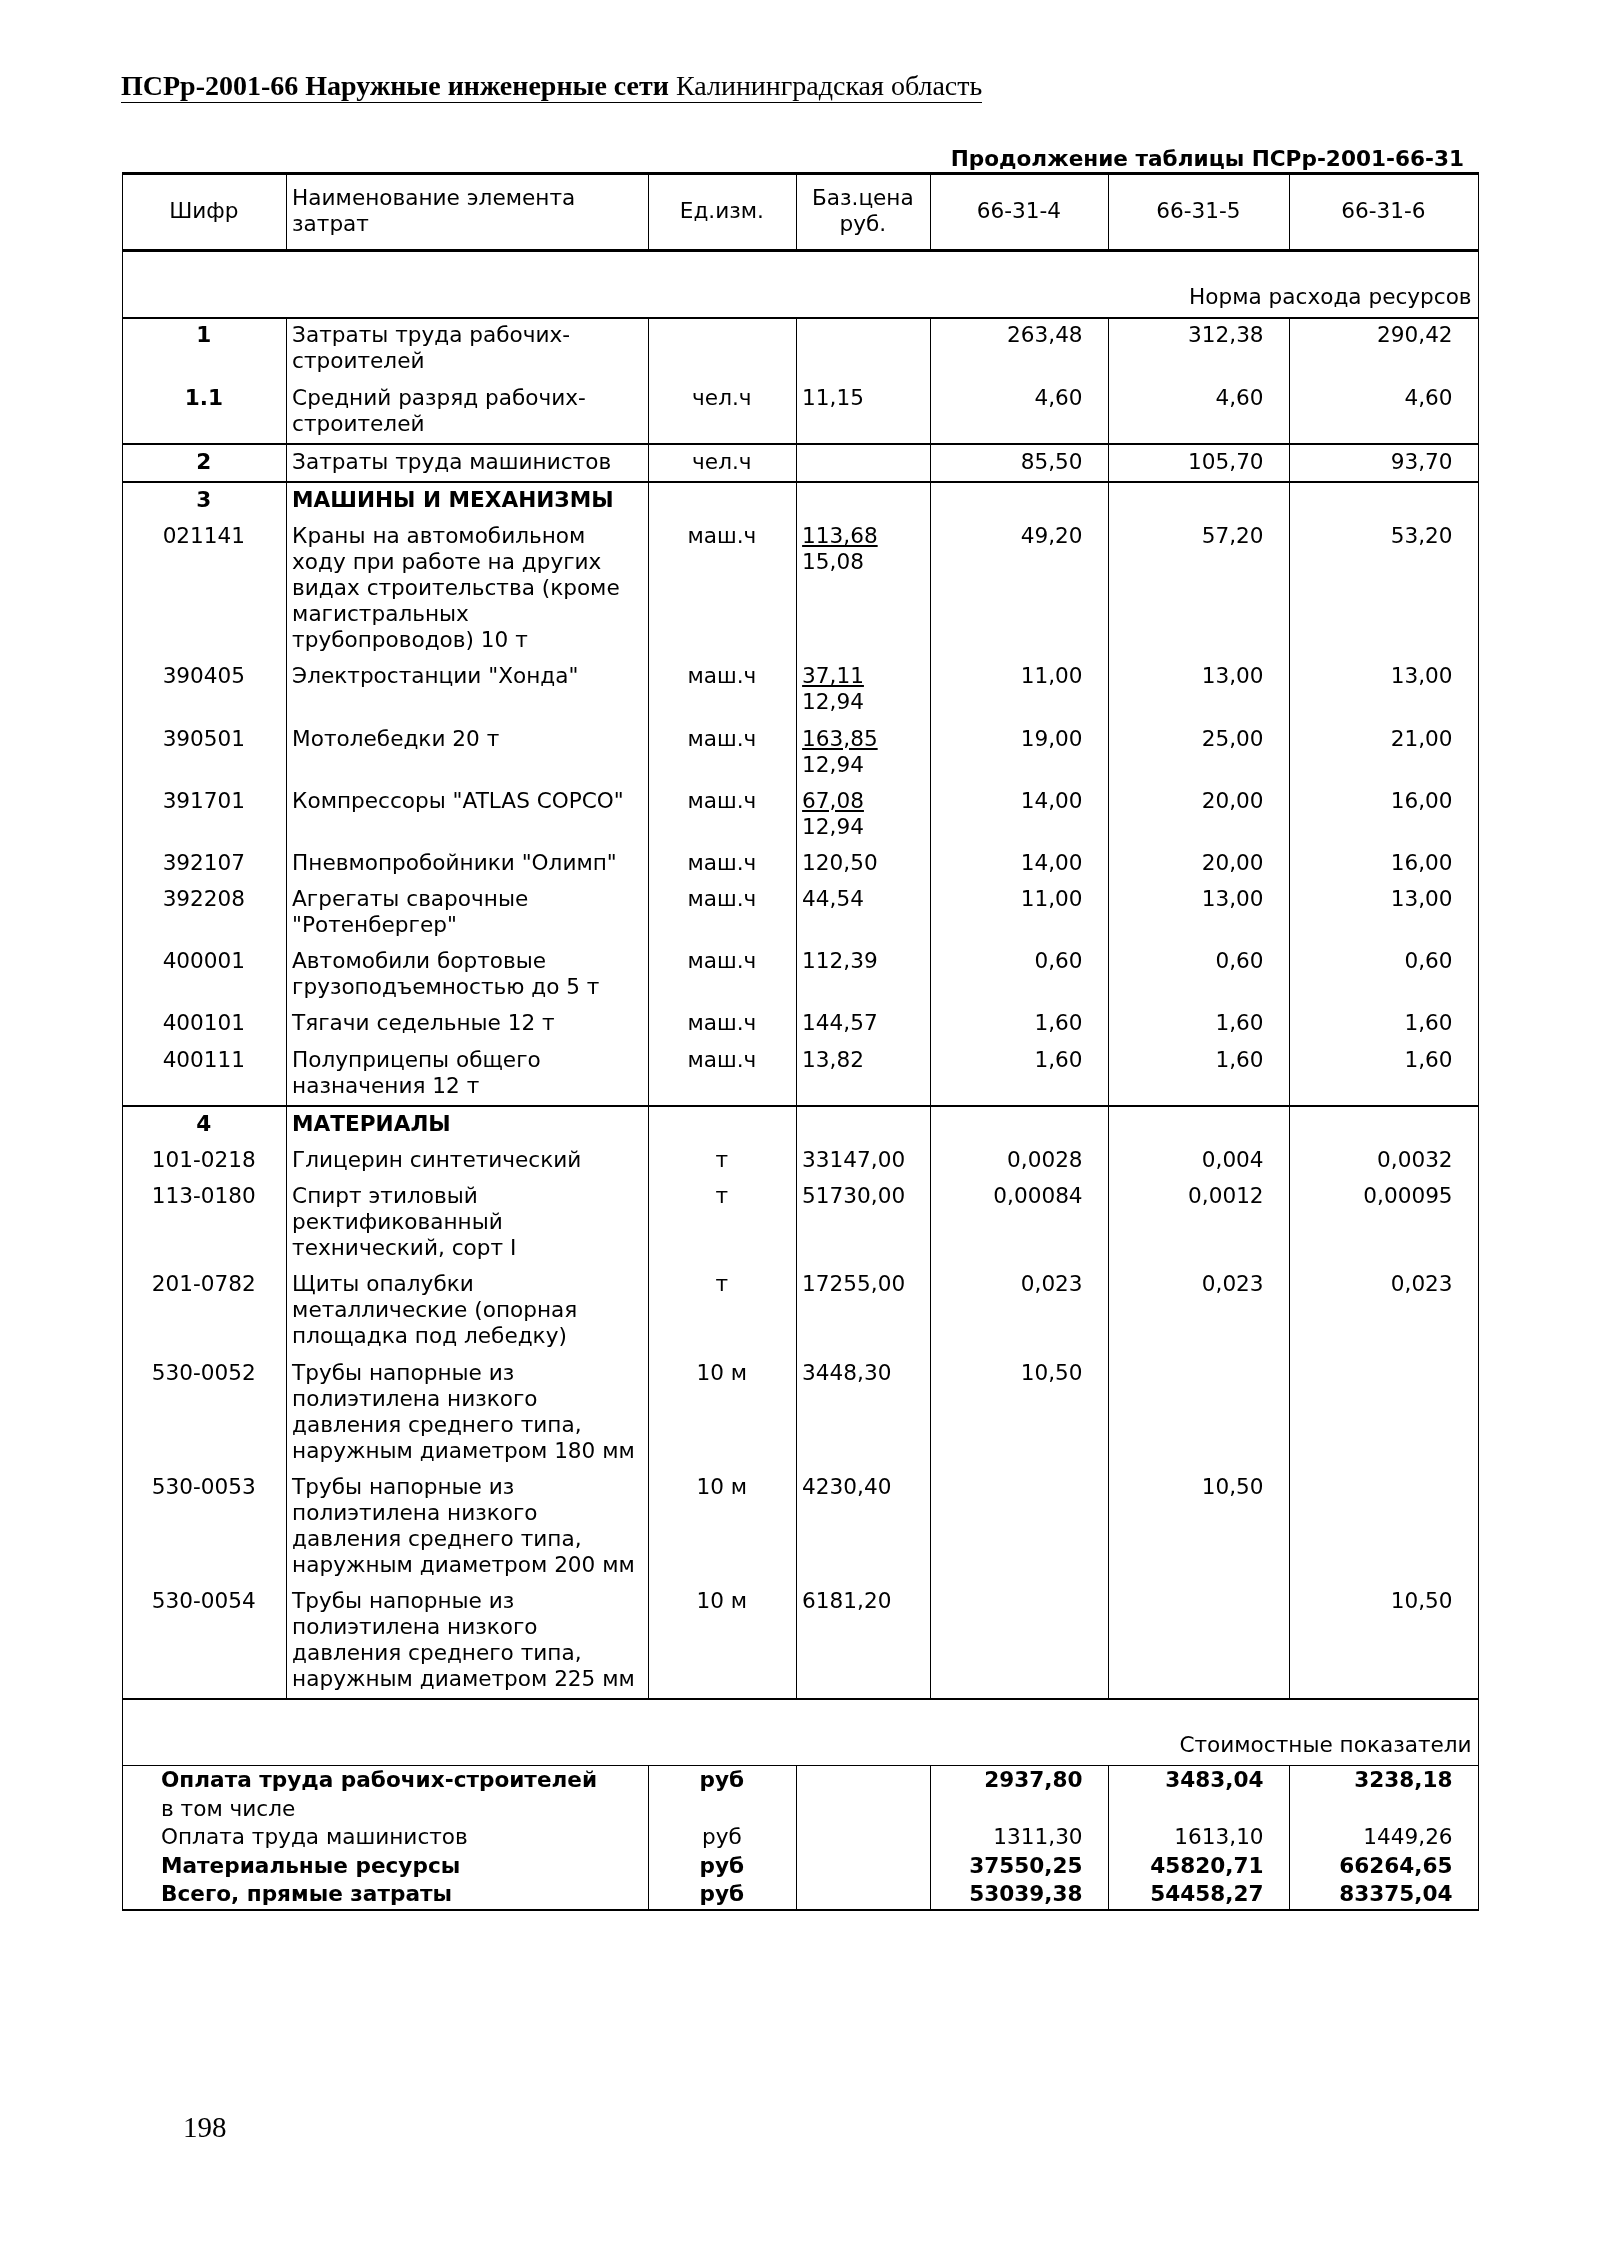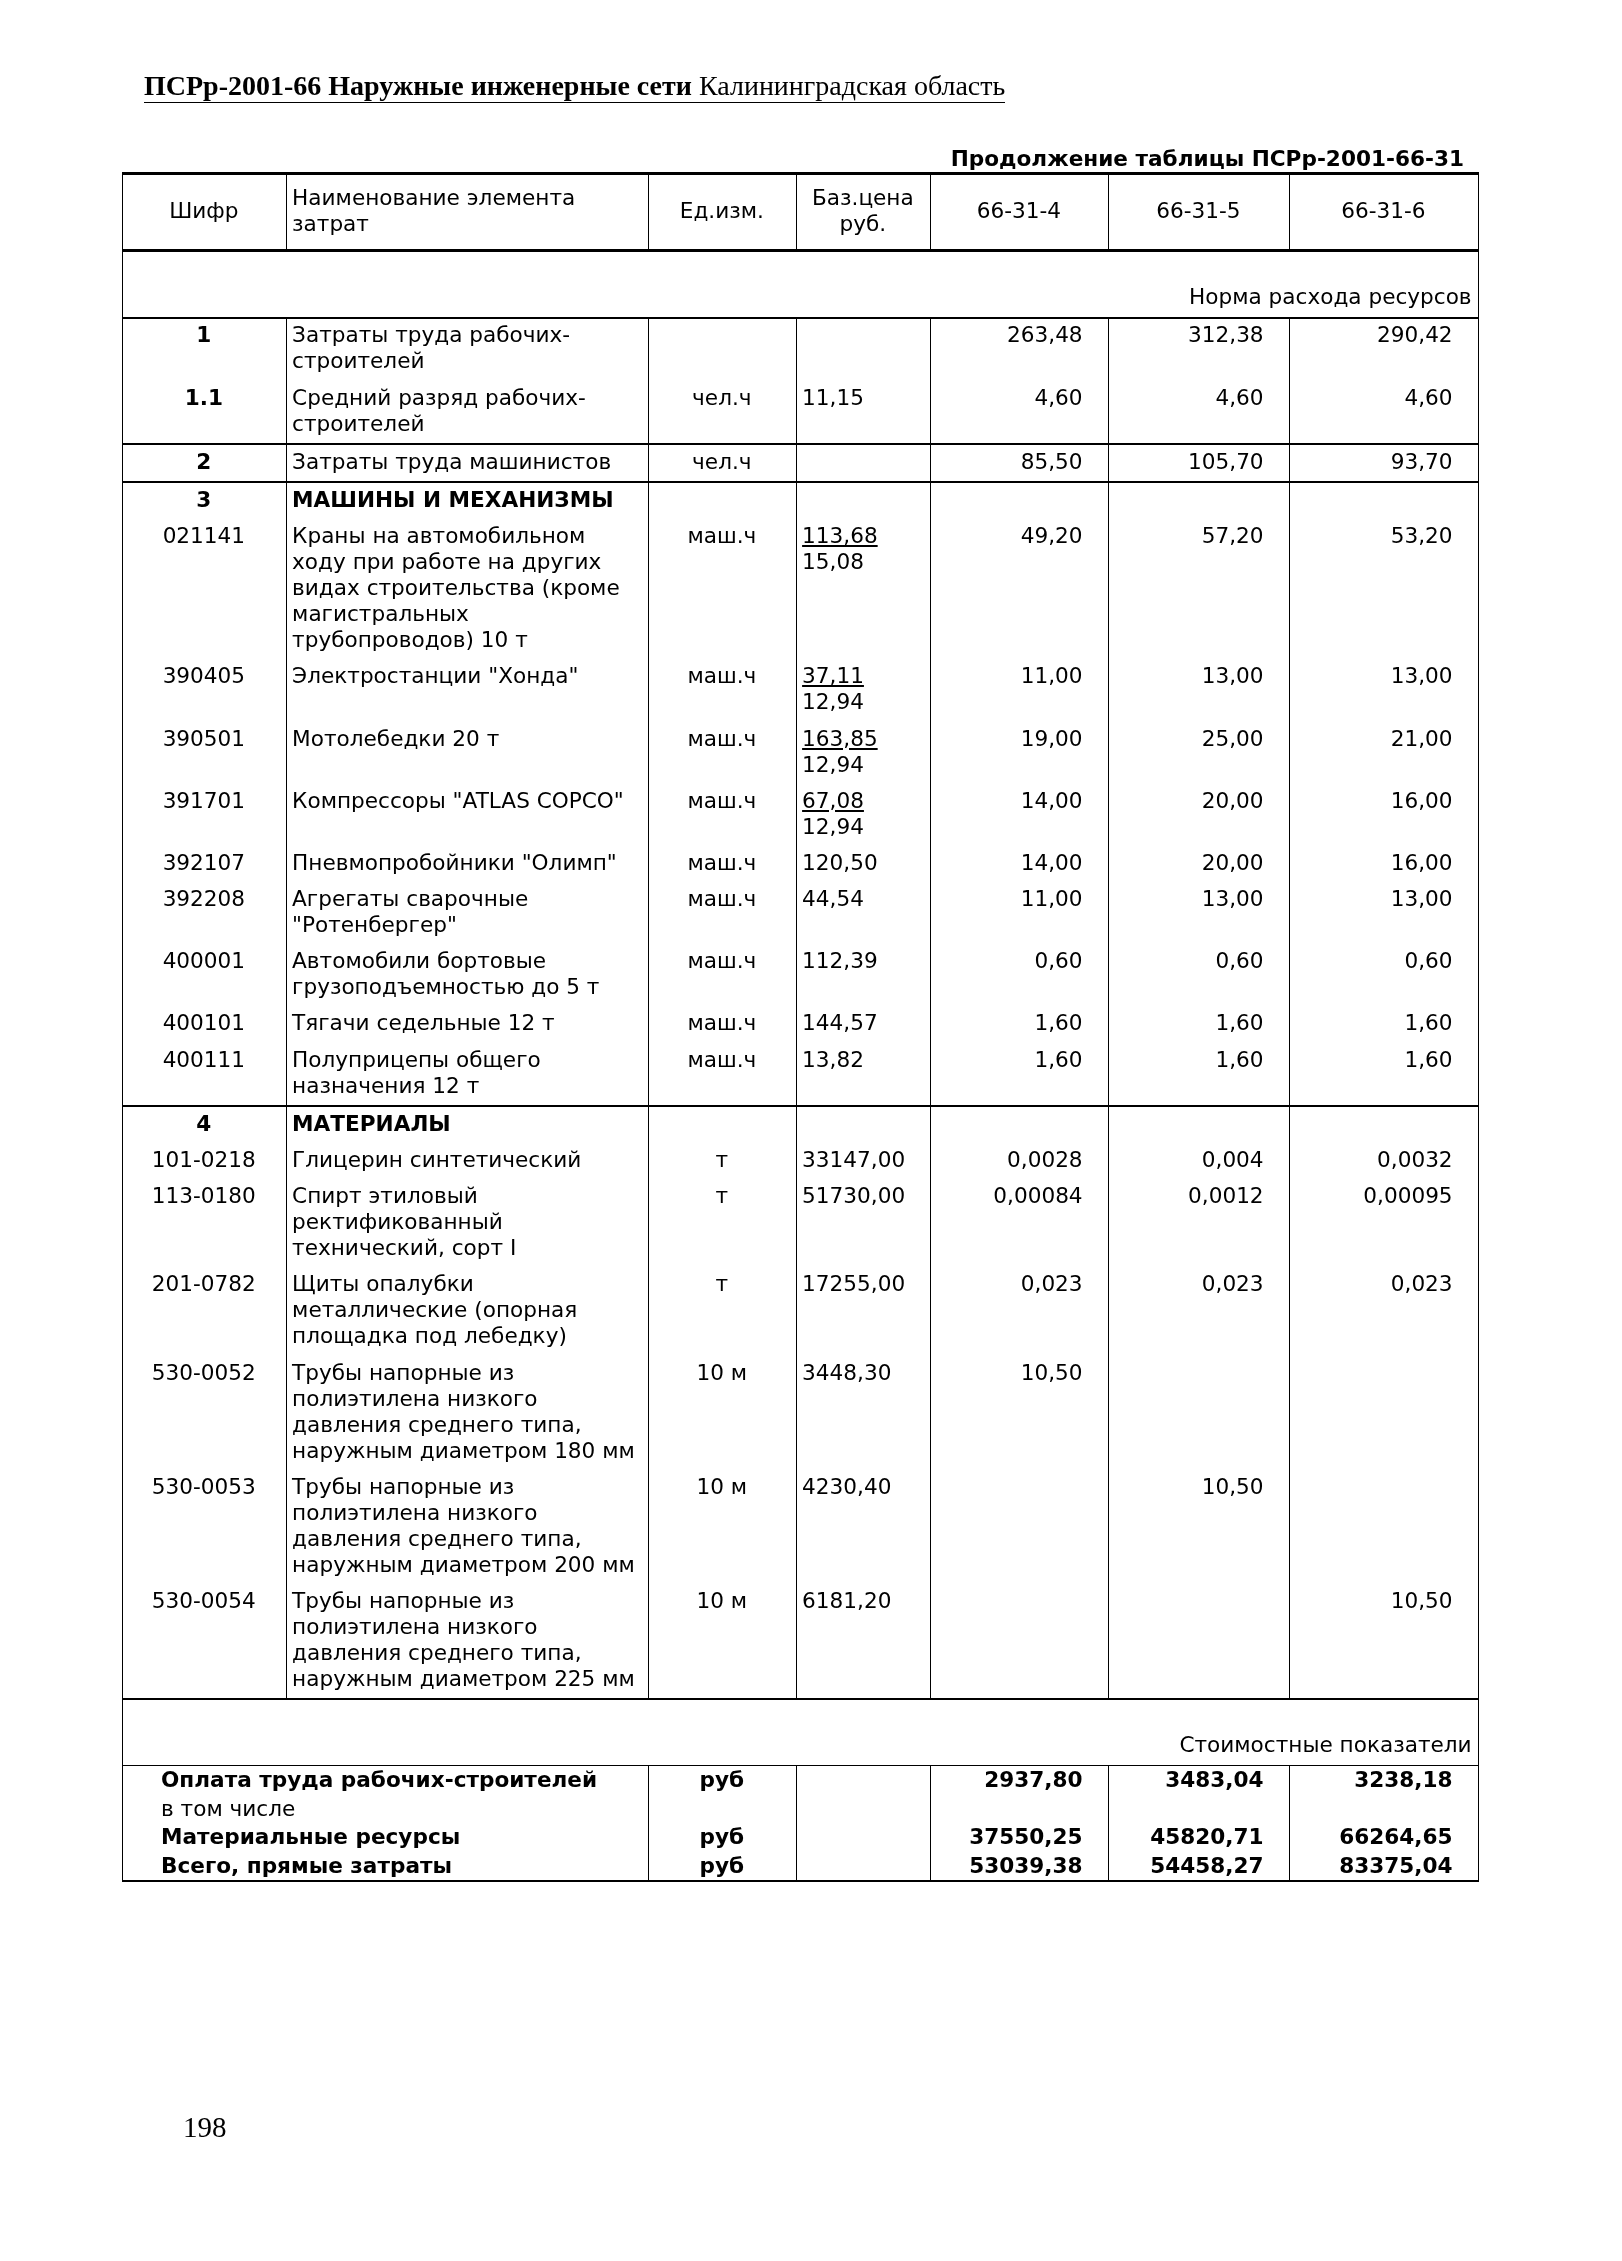--- a/index.html
+++ b/index.html
@@ -1,19 +1,19 @@
 <!DOCTYPE html>
 <html style="font-size:10.2px"><head>
 <meta charset="utf-8">
 <style>
   html, body { margin:0; padding:0; background:#ffffff; }
   body { width:1623px; height:2261px; position:relative; overflow:hidden; color:#000;
          font-family:"DejaVu Sans", sans-serif; }
   .page-header { position:absolute; left:121px; top:69px; font-family:"Liberation Serif", serif;
-         font-size:28px; white-space:nowrap; border-bottom:1.9px solid #000; line-height:33px;margin-left:23px; }
+         font-size:28px; white-space:nowrap; border-bottom:1.9px solid #000; line-height:33px; }
   .page-header .bold { font-weight:bold; }
   .continuation { position:absolute; right:159px; top:146px; font-size:21.6px;font-weight:bold; }
   table.main { position:absolute; left:122px; top:172px; width:1356px; border-collapse:collapse;
          table-layout:fixed; font-size:21.6px; line-height:26px; }
   table.main td { border-left:1.9px solid #000; border-right:1.9px solid #000; vertical-align:top;
          padding:3.8px 6.4px 6.4px 5.1px; }
   table.main td.code { text-align:center; }
   table.main td.unit { text-align:center; }
   table.main td.num { text-align:right; padding-right:25.4px; }
   table.main td.price { text-align:left; padding-right:18px; }
@@ -260,20 +260,28 @@
         <td class="num">3238,18</td>
   </tr>
   <tr class="sum">
     <td class="label" colspan="2">в том числе</td>
         <td class="unit"></td>
         <td></td>
     <td class="num"></td>
         <td class="num"></td>
         <td class="num"></td>
   </tr>
+  <tr class="sum">
+    <td class="label" colspan="2">Оплата труда машинистов</td>
+        <td class="unit">руб</td>
+        <td></td>
+    <td class="num">1311,30</td>
+        <td class="num">1613,10</td>
+        <td class="num">1449,26</td>
+  </tr>
   <tr class="sum bold">
     <td class="label" colspan="2">Материальные ресурсы</td>
         <td class="unit">руб</td>
         <td></td>
     <td class="num">37550,25</td>
         <td class="num">45820,71</td>
         <td class="num">66264,65</td>
   </tr>
   <tr class="sum bold bottom-border">
     <td class="label" colspan="2">Всего, прямые затраты</td>

